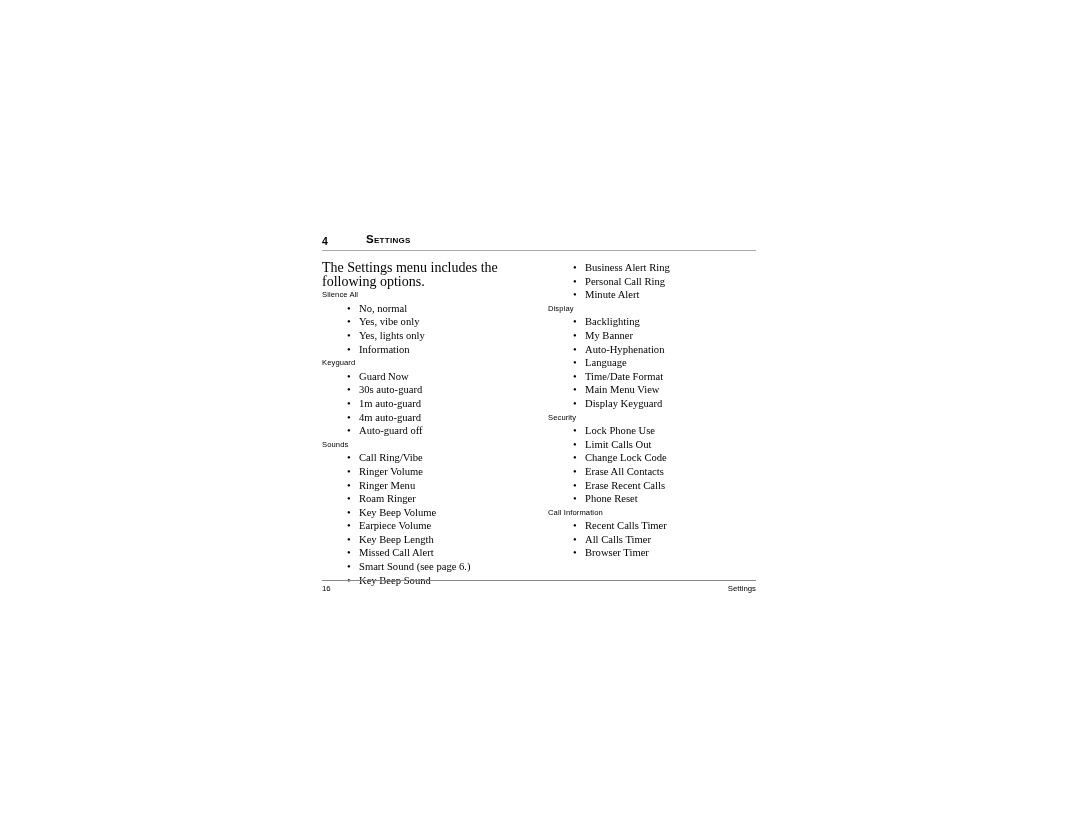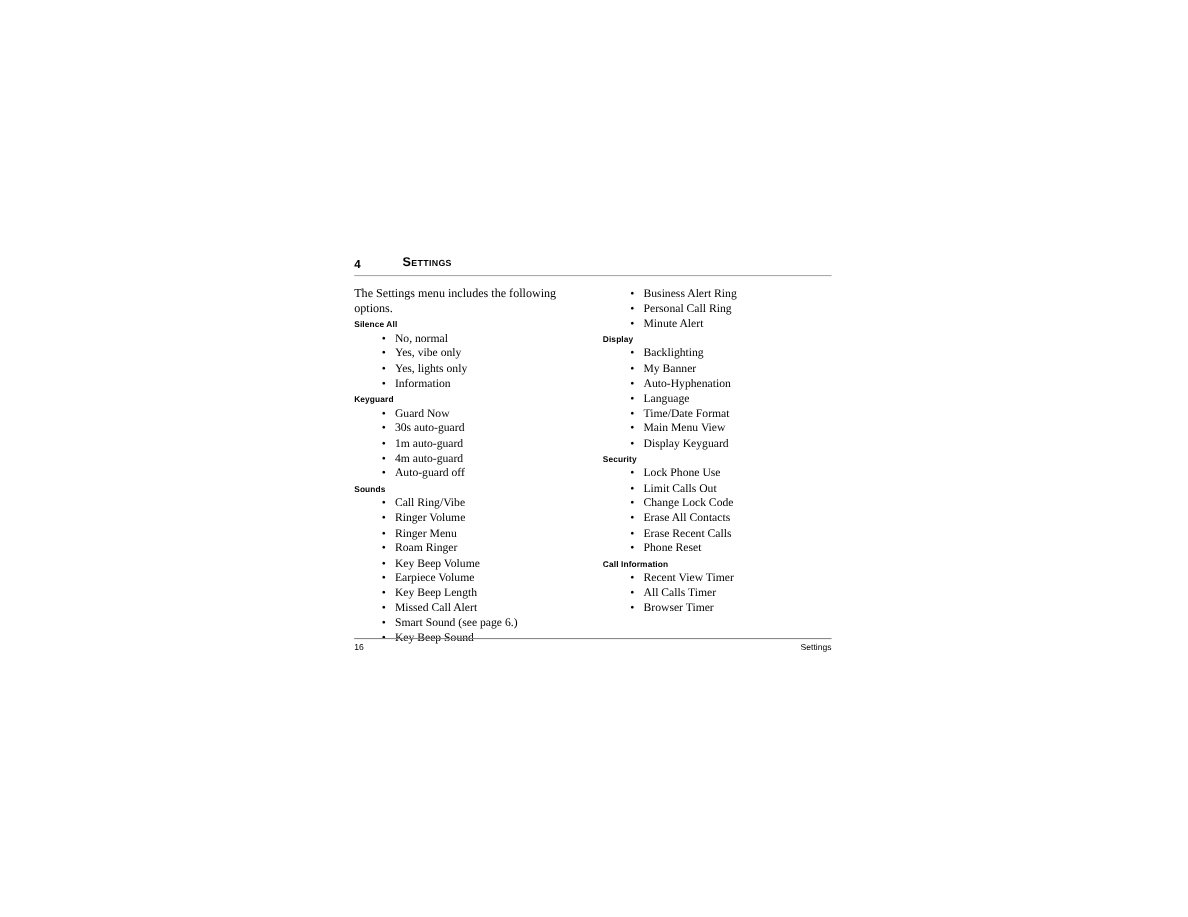--- a/index.html
+++ b/index.html
@@ -80,29 +80,29 @@
   .col {
     position: absolute;
     top: 0;
     width: 210px;
   }
   .col-left  { left: 0px; }
   .col-right { left: 226px; }
 
   .intro {
     font-family: "Liberation Serif", serif;
-    font-size: 11px;
+    font-size: 14px;
     line-height: 13.6px;
     margin: 0 0 0 0;
     width: 208px;
   }
 
   .sec-head {
     font-family: "Liberation Sans", sans-serif;
-    font-weight: bold;
+    font-weight: normal;
     font-size: 7.6px;
     line-height: 13.6px;
     letter-spacing: 0.1px;
     color: #000;
     margin: 0;
     white-space: nowrap;
   }
 
   ul.bullets {
     list-style: none;
@@ -235,21 +235,21 @@
             <ul class="bullets">
               <li><span class="bullet">•</span><span>Lock Phone Use</span></li>
               <li><span class="bullet">•</span><span>Limit Calls Out</span></li>
               <li><span class="bullet">•</span><span>Change Lock Code</span></li>
               <li><span class="bullet">•</span><span>Erase All Contacts</span></li>
               <li><span class="bullet">•</span><span>Erase Recent Calls</span></li>
               <li><span class="bullet">•</span><span>Phone Reset</span></li>
             </ul>
             <div class="sec-head">Call Information</div>
             <ul class="bullets">
-              <li><span class="bullet">•</span><span>Recent View Timer</span></li>
+              <li><span class="bullet">•</span><span>Recent Calls Timer</span></li>
               <li><span class="bullet">•</span><span>All Calls Timer</span></li>
               <li><span class="bullet">•</span><span>Browser Timer</span></li>
             </ul>
           </div>
       </div>
 
     </div>
 
   </div>
 

